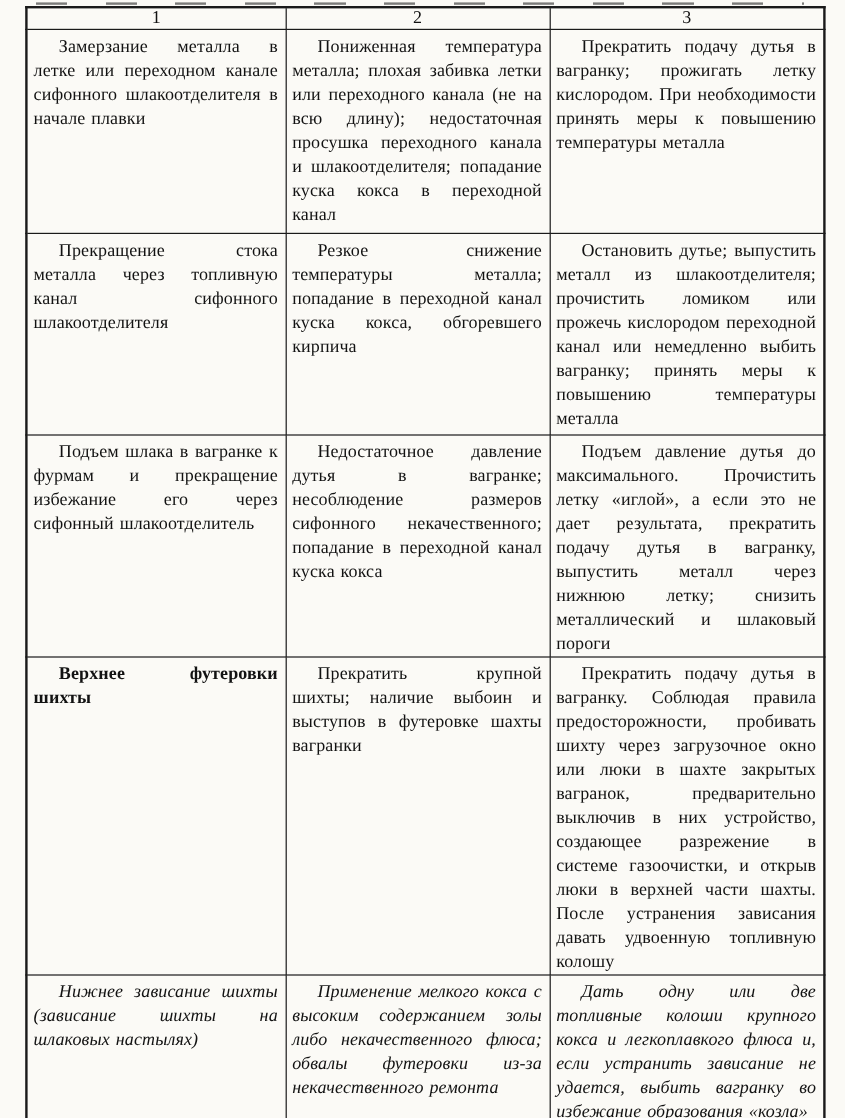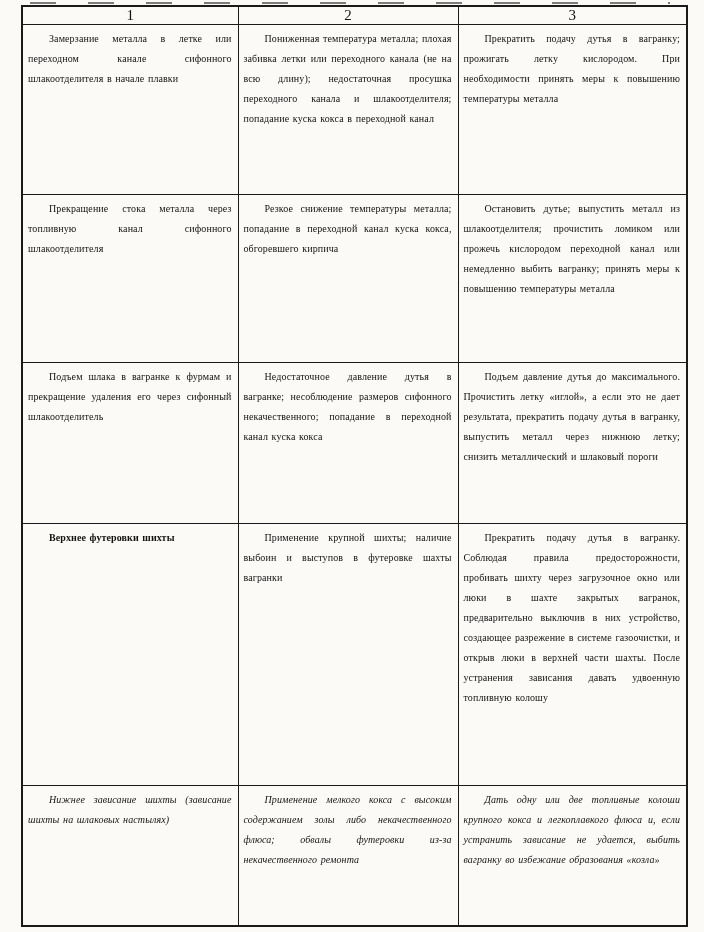--- a/index.html
+++ b/index.html
@@ -48,21 +48,21 @@
   th {
     height: 17px;
     font-weight: normal;
     font-size: 15px;
     line-height: 17px;
     text-align: center;
     padding: 0;
   }
   td {
     padding: 4px 6px 0 5px;
-    font-size: 10px;
+    font-size: 15px;
     line-height: 20px;
     text-align: justify;
     text-indent: 21px;
     letter-spacing: 0.1px;
     word-spacing: 1px;
   }
   tr.r1 { height: 170px; }
   tr.r2 { height: 168px; }
   tr.r3 { height: 161px; }
   tr.r4 { height: 262px; }
@@ -92,27 +92,27 @@
         <td>Замерзание металла в летке или переходном канале сифонного шлакоотделителя в начале плавки</td>
         <td>Пониженная температура металла; плохая забивка летки или переходного канала (не на всю длину); недостаточная просушка переходного канала и шлакоотделителя; попадание куска кокса в переходной канал</td>
         <td>Прекратить подачу дутья в вагранку; прожигать летку кислородом. При необходимости принять меры к повышению температуры металла</td>
       </tr>
       <tr class="r2">
         <td>Прекращение стока металла через топливную канал сифонного шлакоотделителя</td>
         <td>Резкое снижение температуры металла; попадание в переходной канал куска кокса, обгоревшего кирпича</td>
         <td>Остановить дутье; выпустить металл из шлакоотделителя; прочистить ломиком или прожечь кислородом переходной канал или немедленно выбить вагранку; принять меры к повышению температуры металла</td>
       </tr>
       <tr class="r3">
-        <td>Подъем шлака в вагранке к фурмам и прекращение удаления его через сифонный шлакоотделитель</td>
+        <td>Подъем шлака в вагранке к фурмам и прекращение избежание его через сифонный шлакоотделитель</td>
         <td>Недостаточное давление дутья в вагранке; несоблюдение размеров сифонного некачественного; попадание в переходной канал куска кокса</td>
         <td>Подъем давление дутья до максимального. Прочистить летку «иглой», а если это не дает результата, прекратить подачу дутья в вагранку, выпустить металл через нижнюю летку; снизить металлический и шлаковый пороги</td>
       </tr>
       <tr class="r4">
         <td class="bold-cell">Верхнее футеровки шихты</td>
-        <td>Применение крупной шихты; наличие выбоин и выступов в футеровке шахты вагранки</td>
+        <td>Прекратить крупной шихты; наличие выбоин и выступов в футеровке шахты вагранки</td>
         <td>Прекратить подачу дутья в вагранку. Соблюдая правила предосторожности, пробивать шихту через загрузочное окно или люки в шахте закрытых вагранок, предварительно выключив в них устройство, создающее разрежение в системе газоочистки, и открыв люки в верхней части шахты. После устранения зависания давать удвоенную топливную колошу</td>
       </tr>
       <tr class="r5">
         <td>Нижнее зависание шихты (зависание шихты на шлаковых настылях)</td>
         <td>Применение мелкого кокса с высоким содержанием золы либо некачественного флюса; обвалы футеровки из-за некачественного ремонта</td>
         <td>Дать одну или две топливные колоши крупного кокса и легкоплавкого флюса и, если устранить зависание не удается, выбить вагранку во избежание образования «козла»</td>
       </tr>
     </tbody>
   </table>
 </div>

